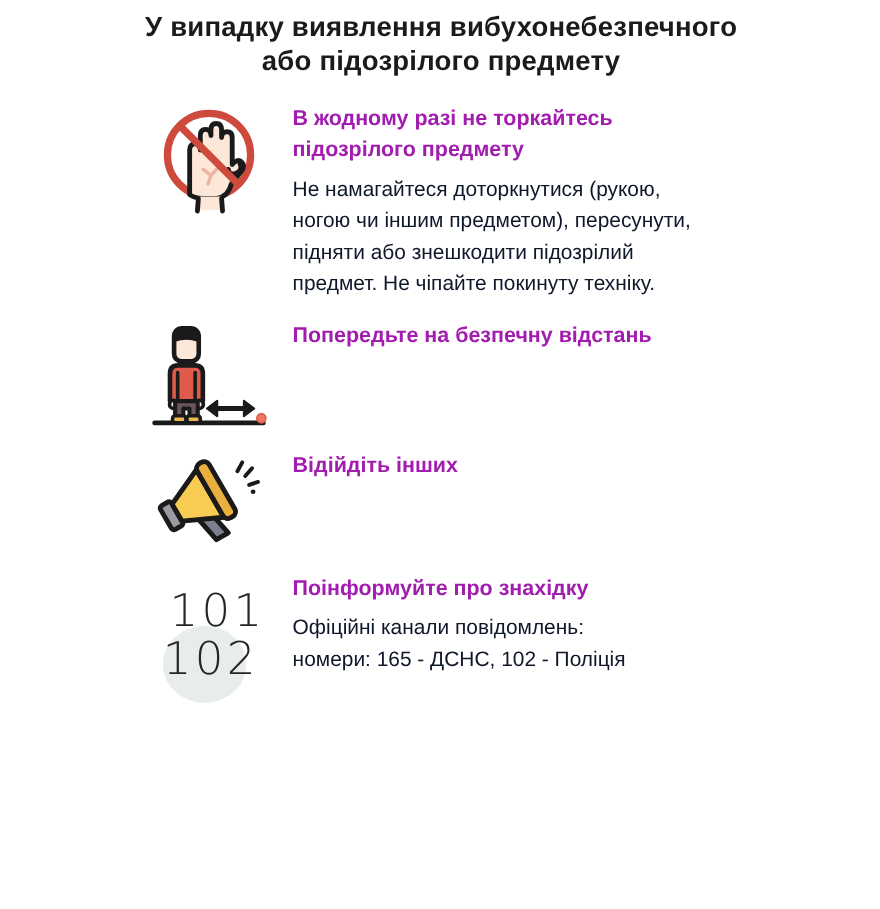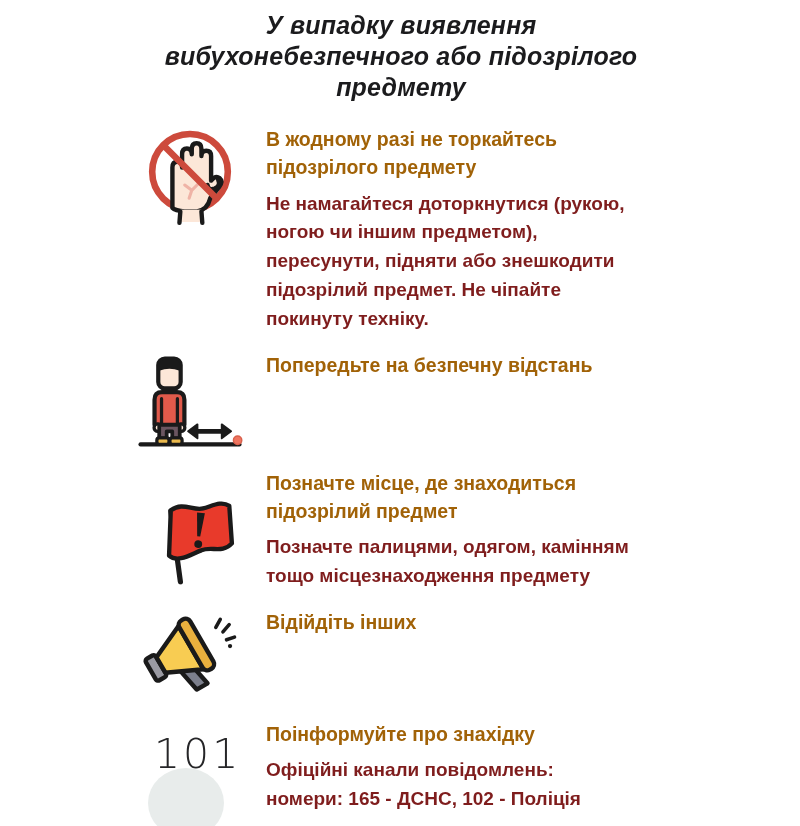--- a/index.html
+++ b/index.html
@@ -15,49 +15,48 @@
   }
   .page-title {
     font-size: 25px;
     font-weight: bold;
     color: #1b1b1d;
     text-align: center;
     line-height: 1.24;
     max-width: 565px;
     margin: 0 auto 22px auto;
     letter-spacing: 0.2px;
-    font-style: italic;
   }
   .row {
     display: flex;
     align-items: flex-start;
     margin-bottom: 17px;
   }
   .icon-cell {
     width: 120px;
     flex: none;
     display: flex;
     justify-content: center;
   }
   .text-cell {
     width: 392px;
     flex: none;
     padding-left: 16px;
   }
   .section-heading {
     font-size: 19.5px;
     font-weight: bold;
-    color: #a16207;
+    color: #a21caf;
     line-height: 1.45;
     margin: 0 0 8px 0;
   }
   .section-body {
     font-size: 19px;
-    font-weight: bold;
-    color: #7f1d1d;
+    font-weight: normal;
+    color: #0f172a;
     line-height: 1.52;
     margin: 0;
   }
   .offset-14 { margin-top: 14px; }
   .offset-6 { margin-top: 6px; }
   
   .num-icon {
     position: relative;
     width: 116px;
     height: 110px;
@@ -132,36 +131,20 @@
           <path d="M94 78.5 L104 86 L94 93.5 Z" fill="#1a1a1a" stroke-width="2"></path>
           <circle cx="111" cy="95.5" r="4.5" fill="#ef7560" stroke="#d8604c" stroke-width="1.5"></circle>
         </g>
       </svg>
     </div>
     <div class="text-cell">
       <h2 class="section-heading">Попередьте на безпечну відстань</h2>
     </div>
   </div>
 
-  <div class="row">
-    <div class="icon-cell">
-      <svg viewBox="0 0 110 120" width="96" height="105" class="offset-14">
-        <line x1="33" y1="32" x2="44" y2="113" stroke="#1a1a1a" stroke-width="6" stroke-linecap="round"></line>
-        <path d="M33 31 C47 21 58 32 70 29 C81 26 91 20 100 26 L103 69 C92 81 80 72 68 77 C57 81 41 92 31 83 Z" fill="#e83a2b" stroke="#1a1a1a" stroke-width="5" stroke-linejoin="round"></path>
-        <g transform="rotate(5 66 52)" fill="#1a1a1a">
-          <path d="M61.5 34 L70.5 34 L67.5 61 L64 61 Z"></path>
-          <circle cx="66" cy="70" r="4.5"></circle>
-        </g>
-      </svg>
-    </div>
-    <div class="text-cell">
-      <h2 class="section-heading">Позначте місце, де знаходиться підозрілий предмет</h2>
-      <p class="section-body">Позначте палицями, одягом, камінням тощо місцезнаходження предмету</p>
-    </div>
-  </div>
 
   <div class="row">
     <div class="icon-cell">
       <svg viewBox="0 0 112 100" width="100" height="89" class="offset-6">
         <g transform="rotate(-30 48 50)" stroke="#1a1a1a" stroke-width="5" stroke-linejoin="round" stroke-linecap="round">
           <path d="M38 58 L52 58 L58 88 L44 88 Z" fill="#7c7f8c"></path>
           <rect x="10" y="30" width="13" height="28" rx="3" fill="#9a9aa2"></rect>
           <path d="M23 34 L62 16 L62 72 L23 54 Z" fill="#f8cc52"></path>
           <rect x="62" y="12" width="14" height="64" rx="6" fill="#e9b03e"></rect>
         </g>
@@ -176,20 +159,21 @@
     <div class="text-cell">
       <h2 class="section-heading">Відійдіть інших</h2>
     </div>
   </div>
 
   <div class="row">
     <div class="icon-cell">
       <div class="num-icon">
         <div class="num-circle"></div>
         <div class="num-line">101</div>
+        <div class="num-line num-line2">102</div>
       </div>
     </div>
     <div class="text-cell">
       <h2 class="section-heading">Поінформуйте про знахідку</h2>
       <p class="section-body">Офіційні канали повідомлень:</p>
       <p class="section-body">номери: 165 - ДСНС, 102 - Поліція</p>
     </div>
   </div>
 
 </div>

